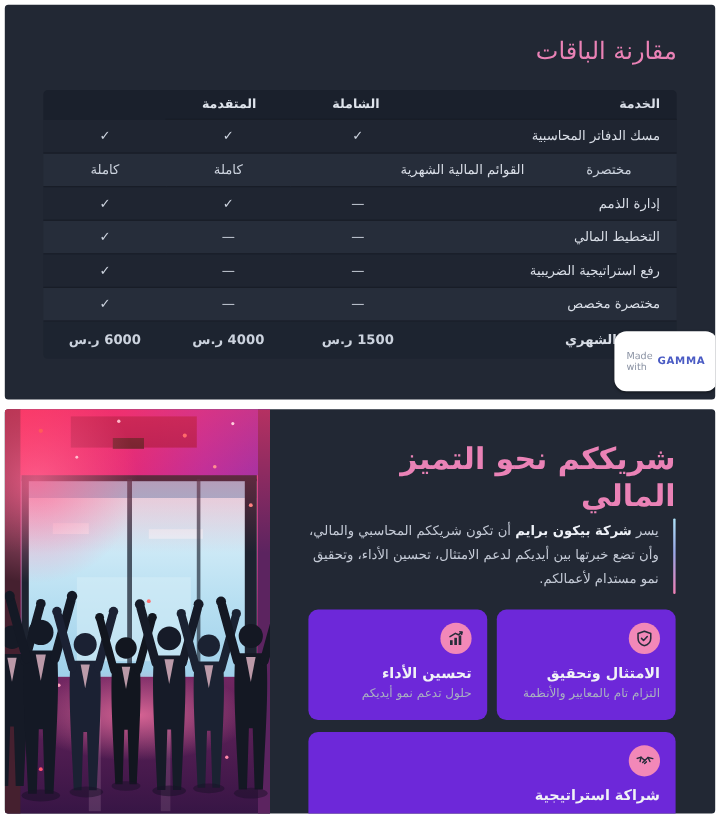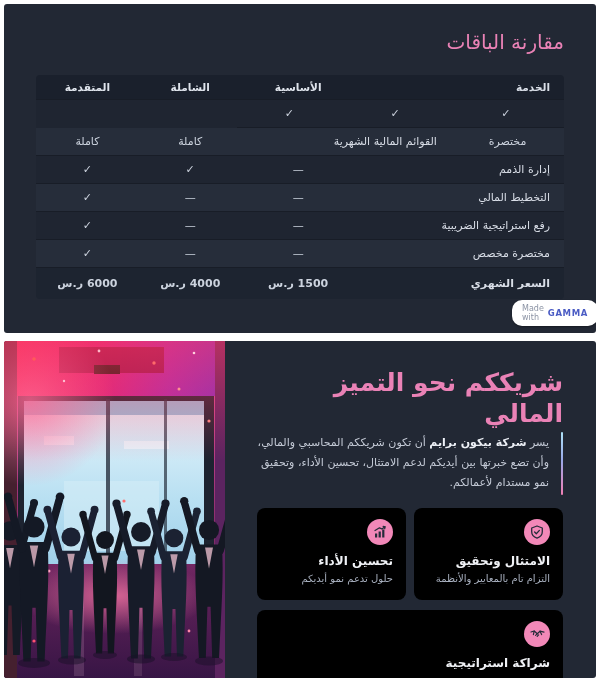--- a/index.html
+++ b/index.html
@@ -43,21 +43,21 @@
   .tr-price{background:#1d2430;}
   .tr-price .cell{height:31px;border-bottom:none;}
   .tr-price .service{font-weight:700;color:#f0f3f8;}
   .price-basic{color:#ef5e9f;font-weight:600;}
   .price-adv{color:#ee3f92;font-weight:800;}
   .price-full{color:#ecaac9;font-weight:600;}
 
   .gamma-badge{
     position:absolute;right:auto;left:auto;bottom:7px;inset-inline:auto;
     left:508px;direction:ltr;
-    background:#ffffff;border-radius:10px;height:18px;padding:4px 10px;
+    background:#ffffff;border-radius:10px;height:18px;padding:16px 10px;
     display:flex;align-items:center;gap:4px;box-shadow:0 1px 2px rgba(0,0,0,.35);
     cursor:pointer;
   }
   .gamma-made{font-size:8px;color:#8b93a4;}
   .gamma-brand{font-size:8.5px;font-weight:800;color:#4a5bc4;letter-spacing:.6px;}
 
   
   .s2-content{
     position:absolute;top:0;right:0;width:371px;height:345px;
     padding:0 33px 0 32px;box-sizing:border-box;
@@ -69,21 +69,21 @@
     position:relative;padding:3px 14px 3px 0;
     font-size:11px;line-height:1.85;color:#c4cad6;
   }
   .s2-intro::before{
     content:"";position:absolute;right:0;top:2px;bottom:2px;width:2px;border-radius:1px;
     background:linear-gradient(to bottom,#aee2f7 0%,#9aa8e8 45%,#f07fb4 100%);
   }
   .s2-intro b{color:#eef1f7;font-weight:700;}
   .cards-row{display:flex;gap:8px;margin-top:11px;}
   .card{
-    background:#000000;border-radius:8px;height:92px;box-sizing:border-box;
+    background:#6d28d9;border-radius:8px;height:92px;box-sizing:border-box;
     padding:11px 13px;flex:1;
   }
   .card.full{margin-top:10px;height:92px;}
   .icon-circle{
     width:26px;height:26px;border-radius:50%;background:#f288b8;
     display:flex;align-items:center;justify-content:center;margin-bottom:9px;
   }
   .icon-circle svg{display:block;}
   .card-title{font-size:12px;font-weight:700;color:#f0f2f6;margin-bottom:5px;}
   .card-sub{font-size:10px;color:#a9b1c0;}
@@ -95,26 +95,26 @@
 <body>
 
 <div class="page">
 
   <section class="slide slide1">
     <h1 class="s1-title">مقارنة الباقات</h1>
 
     <div class="ctable">
       <div class="trow thead">
         <div class="cell service">الخدمة</div>
-        <div class="cell c-basic">الأساسية</div>
         <div class="cell c-full">الشاملة</div>
         <div class="cell c-adv">المتقدمة</div>
       </div>
 
       <div class="trow tr-data tr-dark">
+        <div class="cell service">مسك الدفاتر المحاسبية</div>
         <div class="cell c-basic">✓</div>
         <div class="cell c-adv">✓</div>
         <div class="cell c-full">✓</div>
       </div>
       <div class="trow tr-data tr-light">
         <div class="cell c-basic">مختصرة</div>
         <div class="cell service">القوائم المالية الشهرية</div>
         <div class="cell c-adv">كاملة</div>
         <div class="cell c-full">كاملة</div>
       </div>

